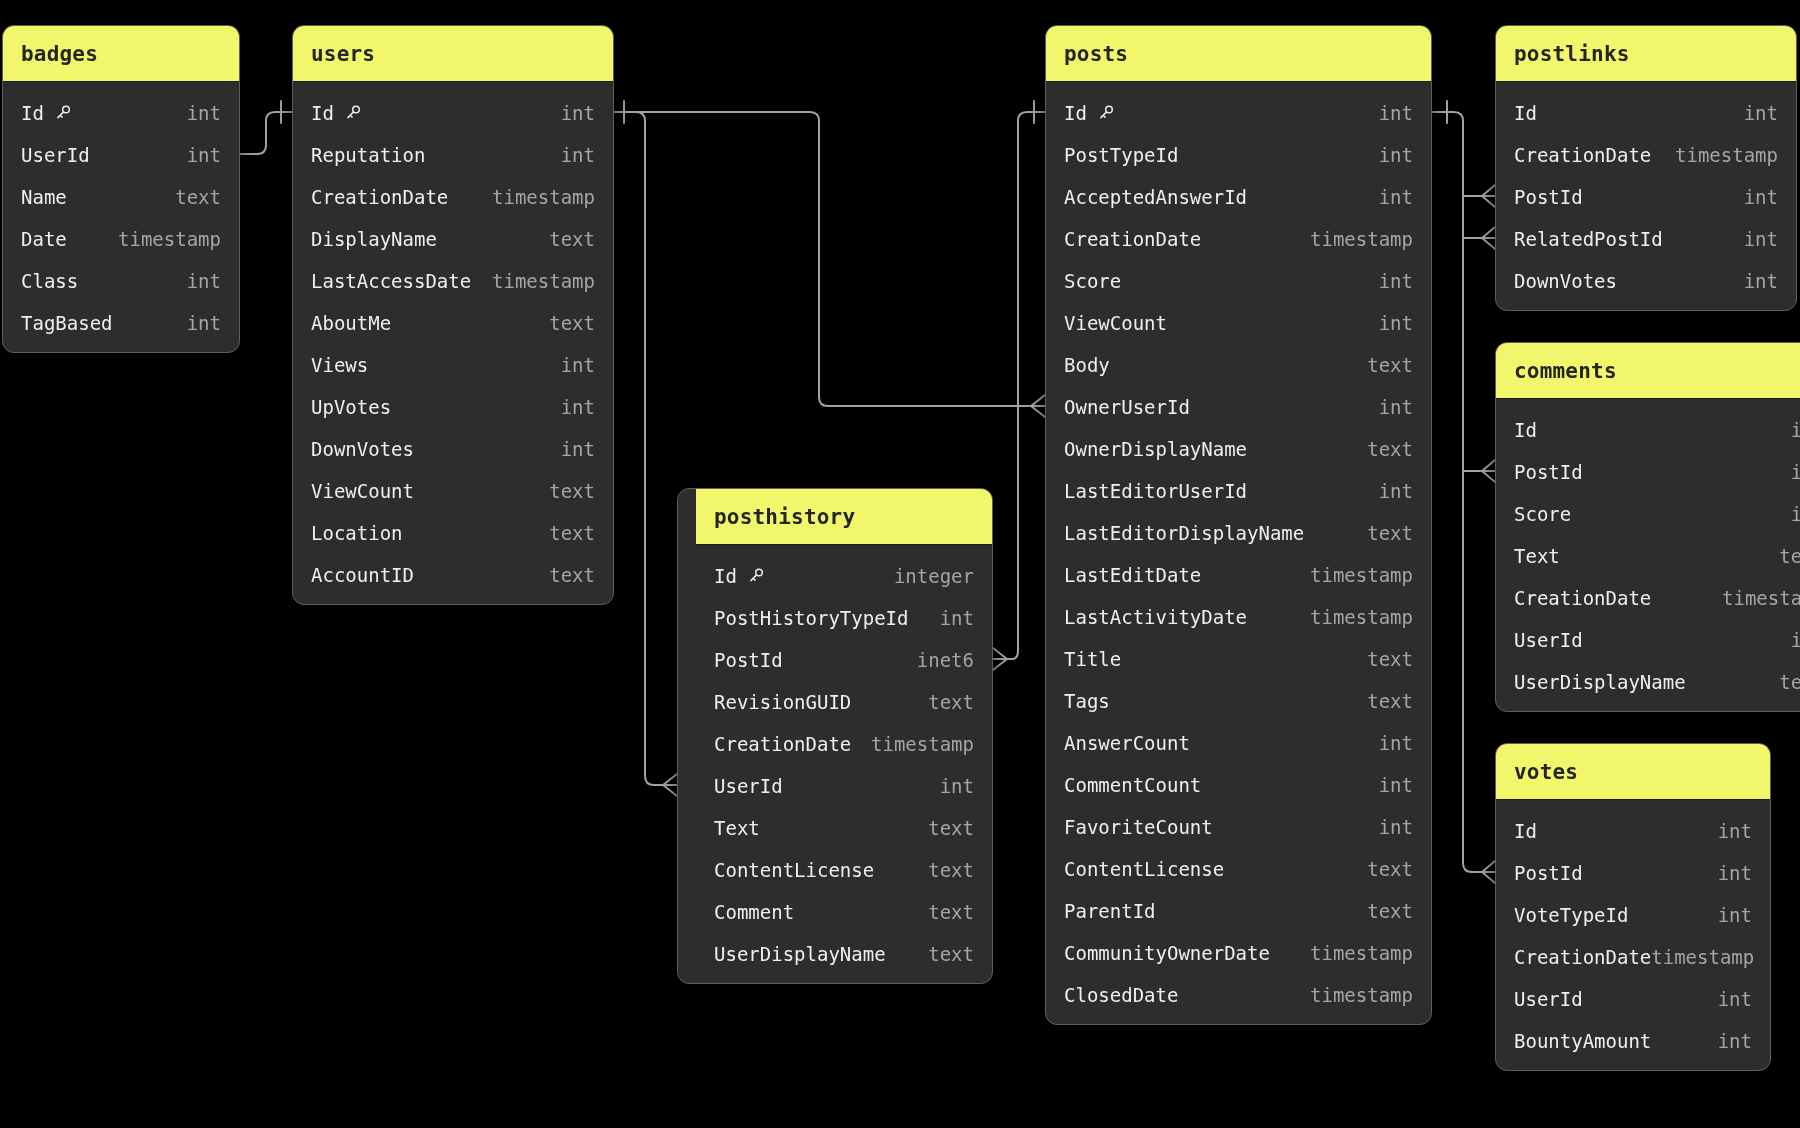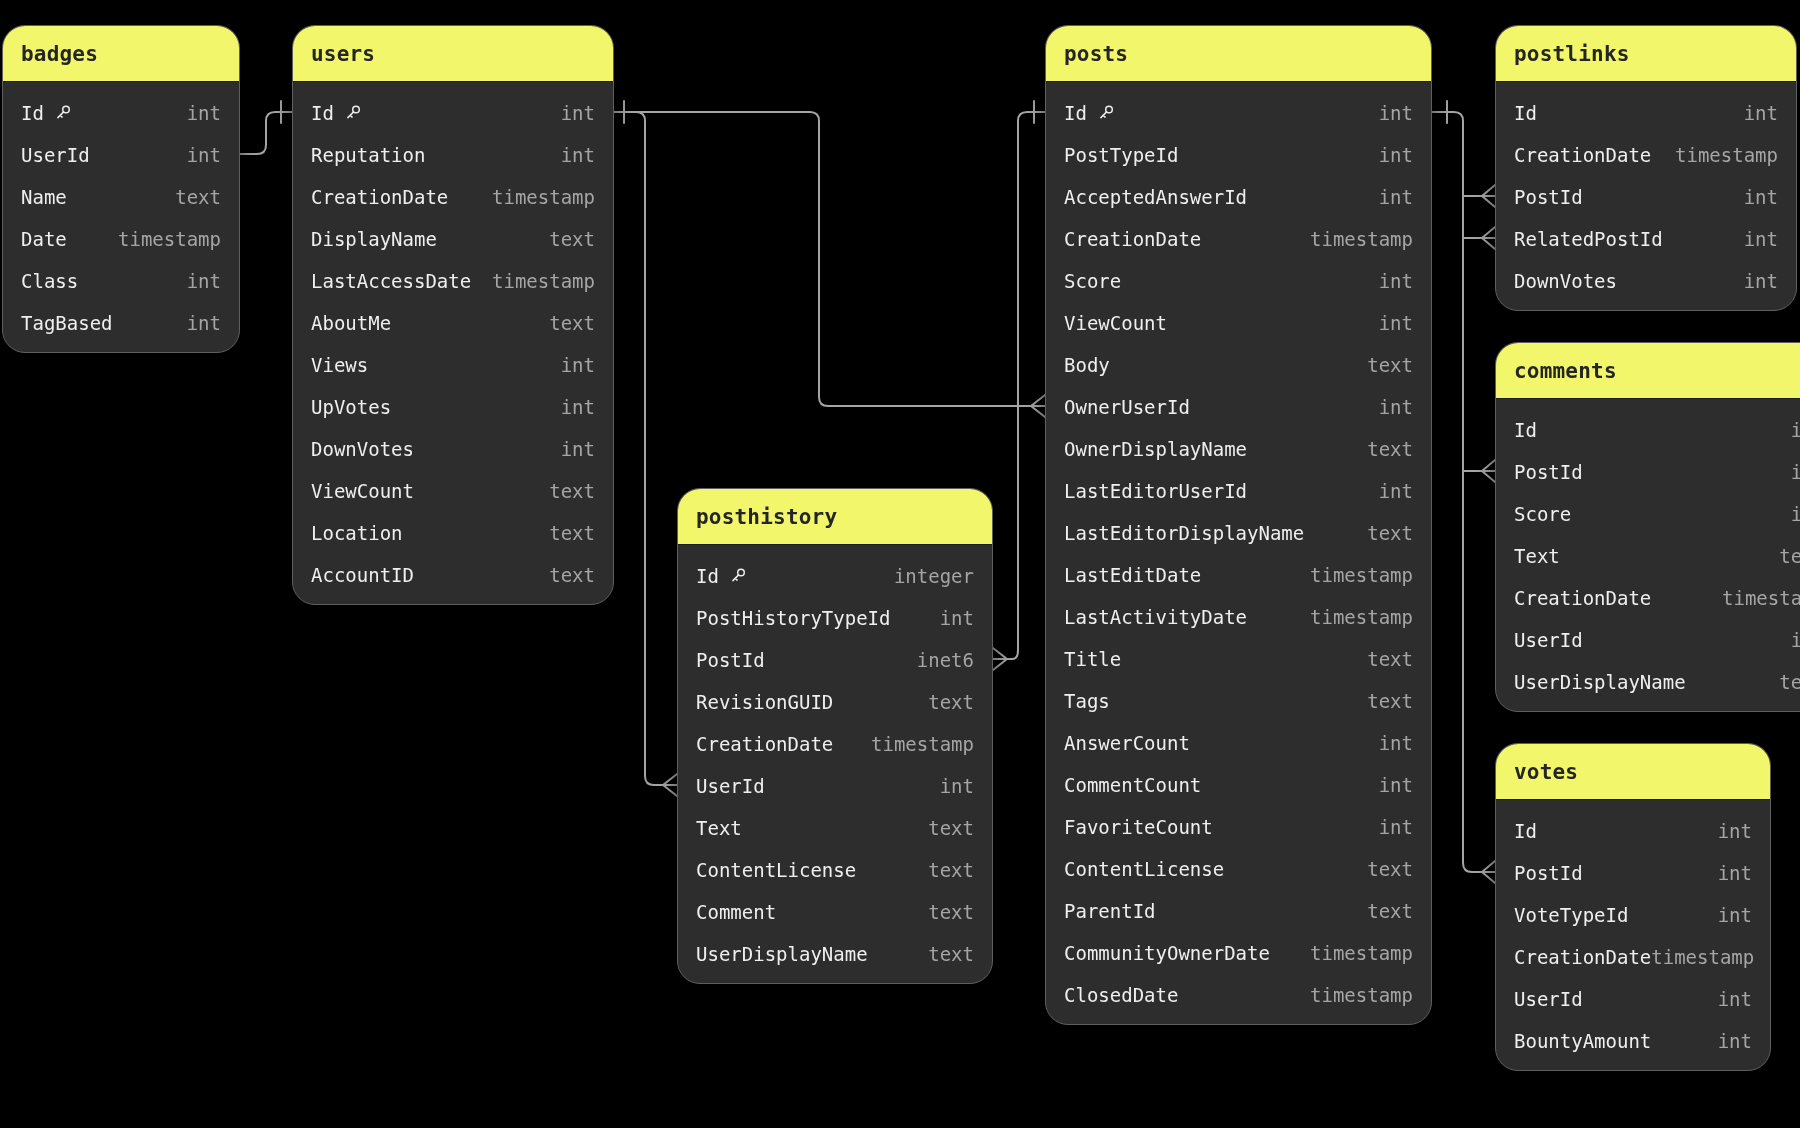--- a/index.html
+++ b/index.html
@@ -8,21 +8,21 @@
   }
   *{box-sizing:border-box; margin:0; padding:0;}
   html,body{background:var(--bg); width:1800px; height:1128px; overflow:hidden;}
   #canvas{
     position:relative; width:1800px; height:1128px; background:var(--bg);
     font-family:"DejaVu Sans Mono","Liberation Mono",monospace;
   }
   #wires{position:absolute; left:0; top:0; width:1800px; height:1128px;}
   .tbl{
     position:absolute; background:var(--card);
-    border:1px solid var(--card-border); border-radius:23px;
+    border:1px solid var(--card-border); border-radius:12px;
     box-shadow:0 6px 18px rgba(0,0,0,.6);
     overflow:hidden;
     text-align:right;
   }
   .tbl-header{
     height:56px; background:var(--header-bg); display:flex; align-items:center;
     padding:0 18px; border-bottom:1px solid #1c1c1c; cursor:grab;
   }
   .tbl-title{
     font-weight:bold; font-size:21px; color:var(--header-text); letter-spacing:.2px;
@@ -205,21 +205,21 @@
             <span class="ftype">text</span>
           </div>
           <div class="row">
             <span class="fname">
               <span>AccountID</span>
             </span>
             <span class="ftype">text</span>
           </div>
         </div>
       </div>
-      <div class="tbl" style="left: 677px; top: 488px; width: 316px;">
+      <div class="tbl" style="left: 677px; top: 488px; width: 316px; padding-left: 18px;">
         <div class="tbl-header">
           <span class="tbl-title">posthistory</span>
         </div>
         <div class="tbl-body">
           <div class="row">
             <span class="fname">
               <span>Id</span>
               <span class="keyicon">
                 <svg width="20" height="20" viewBox="0 0 20 20" fill="none" stroke="#ececec" stroke-width="1.5" stroke-linecap="round">
                   <circle cx="13" cy="6.5" r="3.3"></circle>

